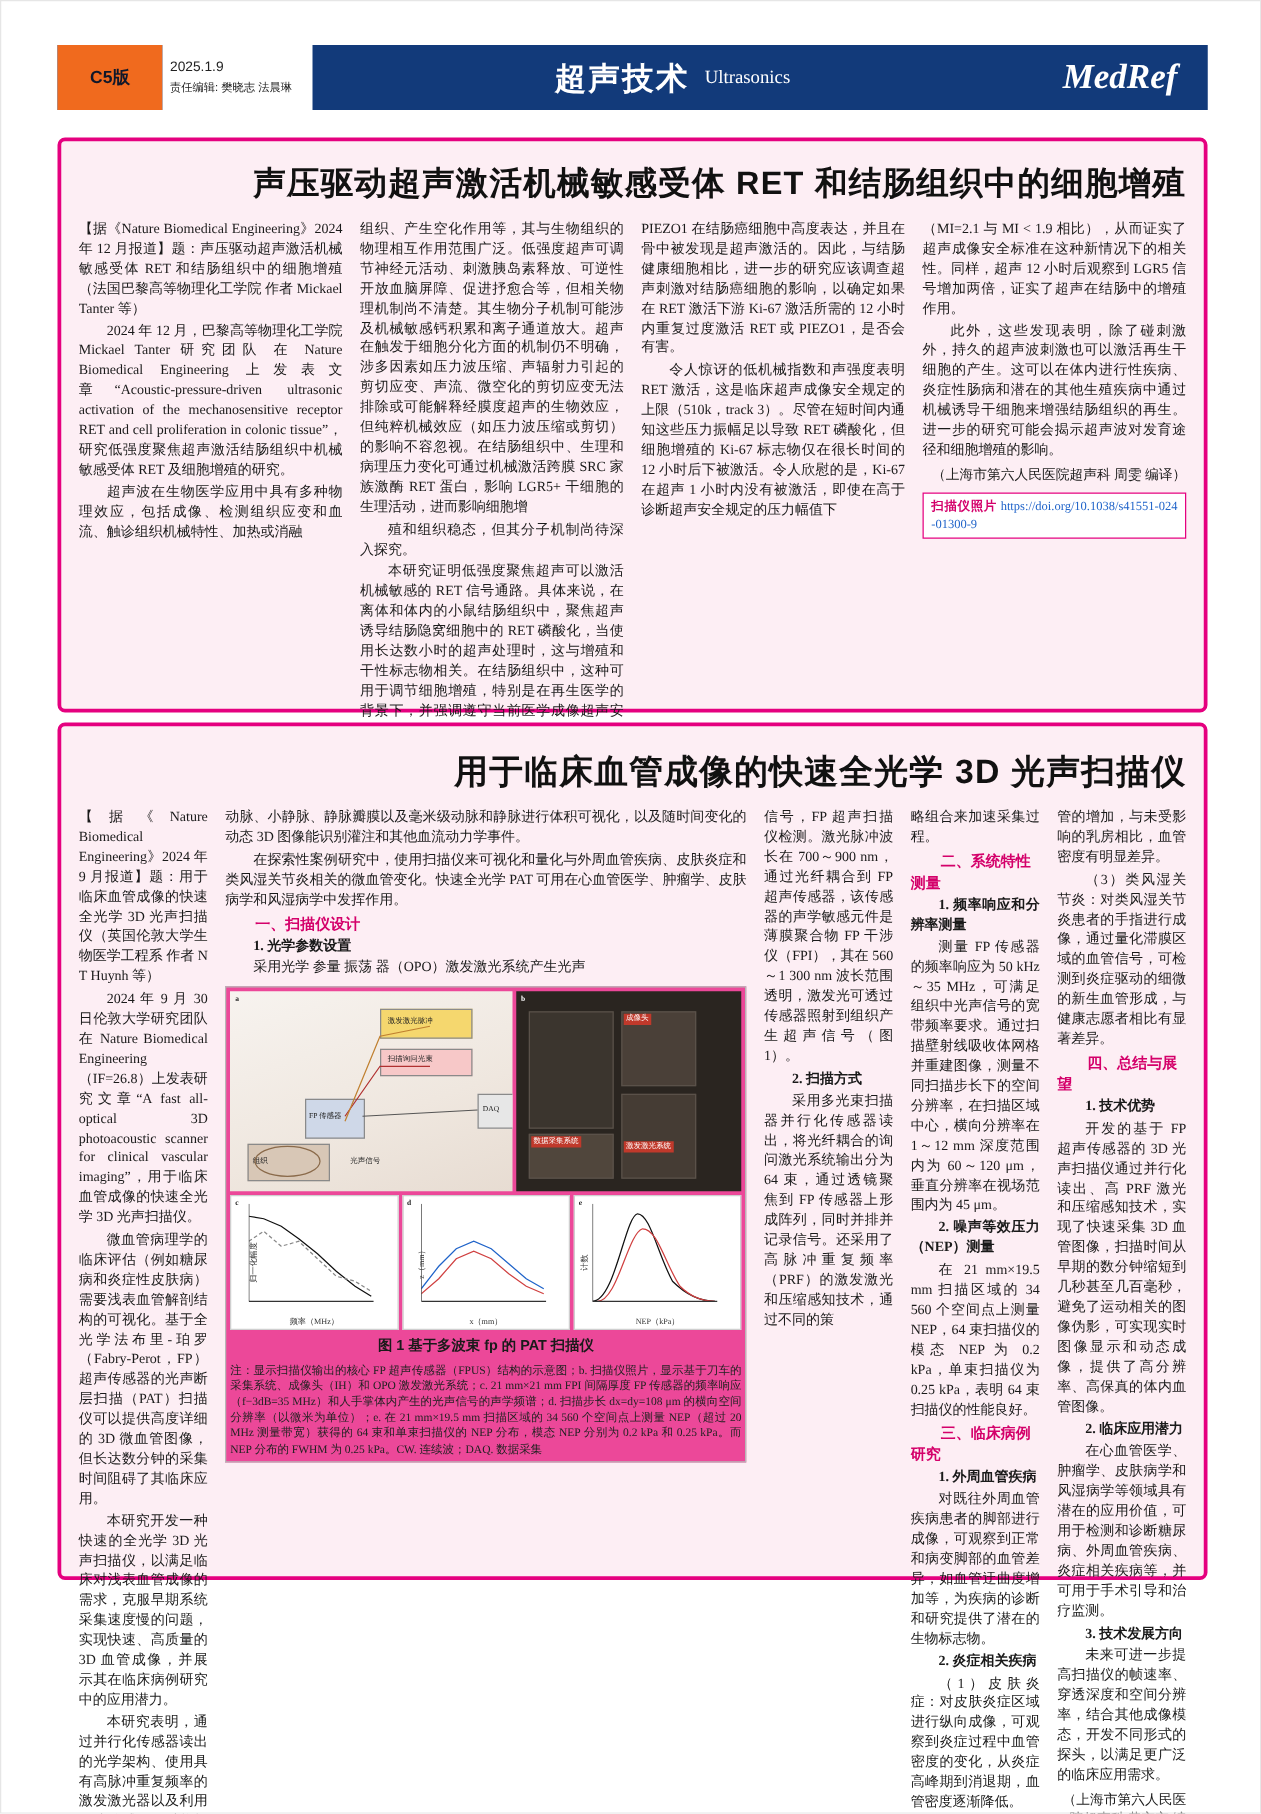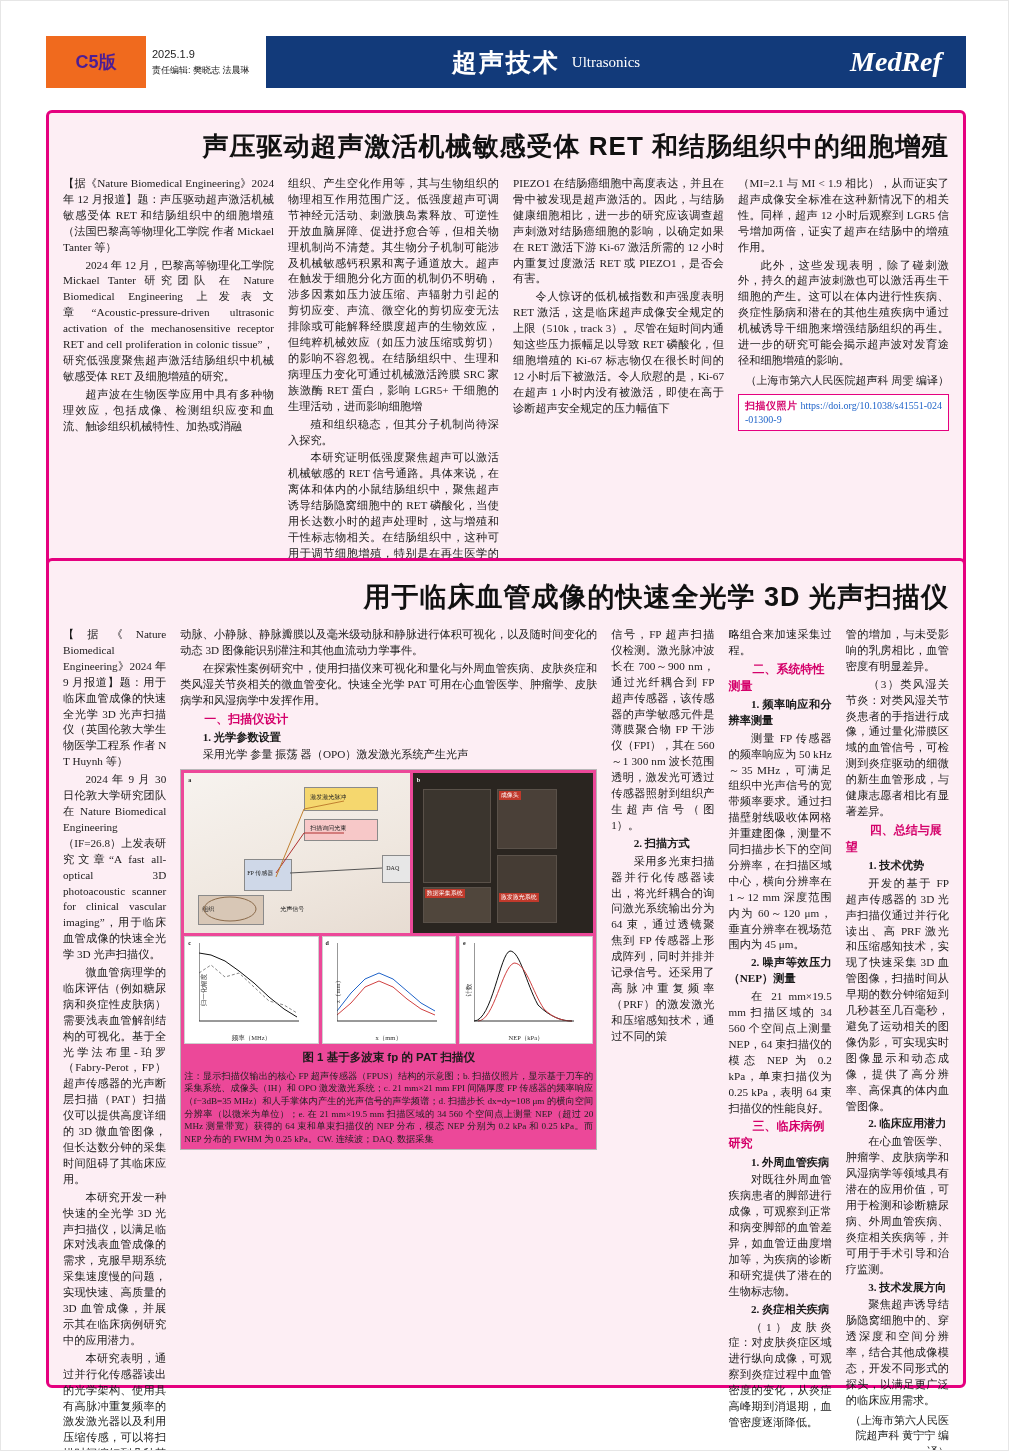--- a/index.html
+++ b/index.html
@@ -12,23 +12,23 @@
   }
   .page{position:relative;width:1009px;height:1451px;box-sizing:border-box;padding:0;}
 
   
   .masthead{
     position:absolute;left:46px;top:36px;width:920px;height:52px;
     background:#123a7a;
     display:flex;align-items:stretch;
   }
   .mh-badge{
-    width:100px;background:#f06a1e;color:#4c1d95;
+    width:84px;background:#f06a1e;color:#0f172a;
     display:flex;align-items:center;justify-content:center;
-    font-family:"Liberation Sans",sans-serif;font-weight:bold;font-size:18px;
+    font-family:"Liberation Sans",sans-serif;font-weight:bold;font-size:14px;
   }
   .mh-meta{
     width:120px;background:#fff;color:#222;
     display:flex;flex-direction:column;justify-content:center;
     padding-left:6px;box-sizing:border-box;
     font-family:"Liberation Sans",sans-serif;
   }
   .mh-meta .d1{font-size:11px;margin-bottom:4px;}
   .mh-meta .d2{font-size:9px;}
   .mh-center{
@@ -48,21 +48,21 @@
   }
 
   
   .article{
     position:absolute;left:46px;width:920px;box-sizing:border-box;
     border:3px solid #e5007f;border-radius:6px;
     background:#fdeff5;
     padding:10px 14px 12px 14px;
   }
   .article.a1{top:110px;height:460px;background:#fdeef4;}
-  .article.a2{top:558px;height:830px;background:#fdeef4;}
+  .article.a2{top:578px;height:686px;background:#fdeef4;}
 
   .title{
     text-align:right;font-weight:bold;color:#111;
     font-family:"Liberation Sans",sans-serif;
     letter-spacing:1px;
   }
   .a1 .title{font-size:26px;margin:6px 0 12px;}
   .a2 .title{font-size:27px;margin:8px 0 12px;}
 
   .cols{display:flex;gap:14px;}
@@ -302,21 +302,21 @@
 
       <div class="col">
         <p class="noind">管的增加，与未受影响的乳房相比，血管密度有明显差异。</p>
         <p>（3）类风湿关节炎：对类风湿关节炎患者的手指进行成像，通过量化滞膜区域的血管信号，可检测到炎症驱动的细微的新生血管形成，与健康志愿者相比有显著差异。</p>
         <p class="sec-h">四、总结与展望</p>
         <p class="sub-h">1. 技术优势</p>
         <p>开发的基于 FP 超声传感器的 3D 光声扫描仪通过并行化读出、高 PRF 激光和压缩感知技术，实现了快速采集 3D 血管图像，扫描时间从早期的数分钟缩短到几秒甚至几百毫秒，避免了运动相关的图像伪影，可实现实时图像显示和动态成像，提供了高分辨率、高保真的体内血管图像。</p>
         <p class="sub-h">2. 临床应用潜力</p>
         <p>在心血管医学、肿瘤学、皮肤病学和风湿病学等领域具有潜在的应用价值，可用于检测和诊断糖尿病、外周血管疾病、炎症相关疾病等，并可用于手术引导和治疗监测。</p>
         <p class="sub-h">3. 技术发展方向</p>
-        <p>聚焦超声诱导结肠隐窝细胞中的、穿透深度和空间分辨率，结合其他成像模态，开发不同形式的探头，以满足更广泛的临床应用需求。</p>
+        <p>未来可进一步提高扫描仪的帧速率、穿透深度和空间分辨率，结合其他成像模态，开发不同形式的探头，以满足更广泛的临床应用需求。</p>
         <div class="signature">（上海市第六人民医院超声科 黄宁宁 编译）</div>
 
       </div>
 
     </div>
   </div>
 
   <div class="page-edge"></div>
 </div>
 

